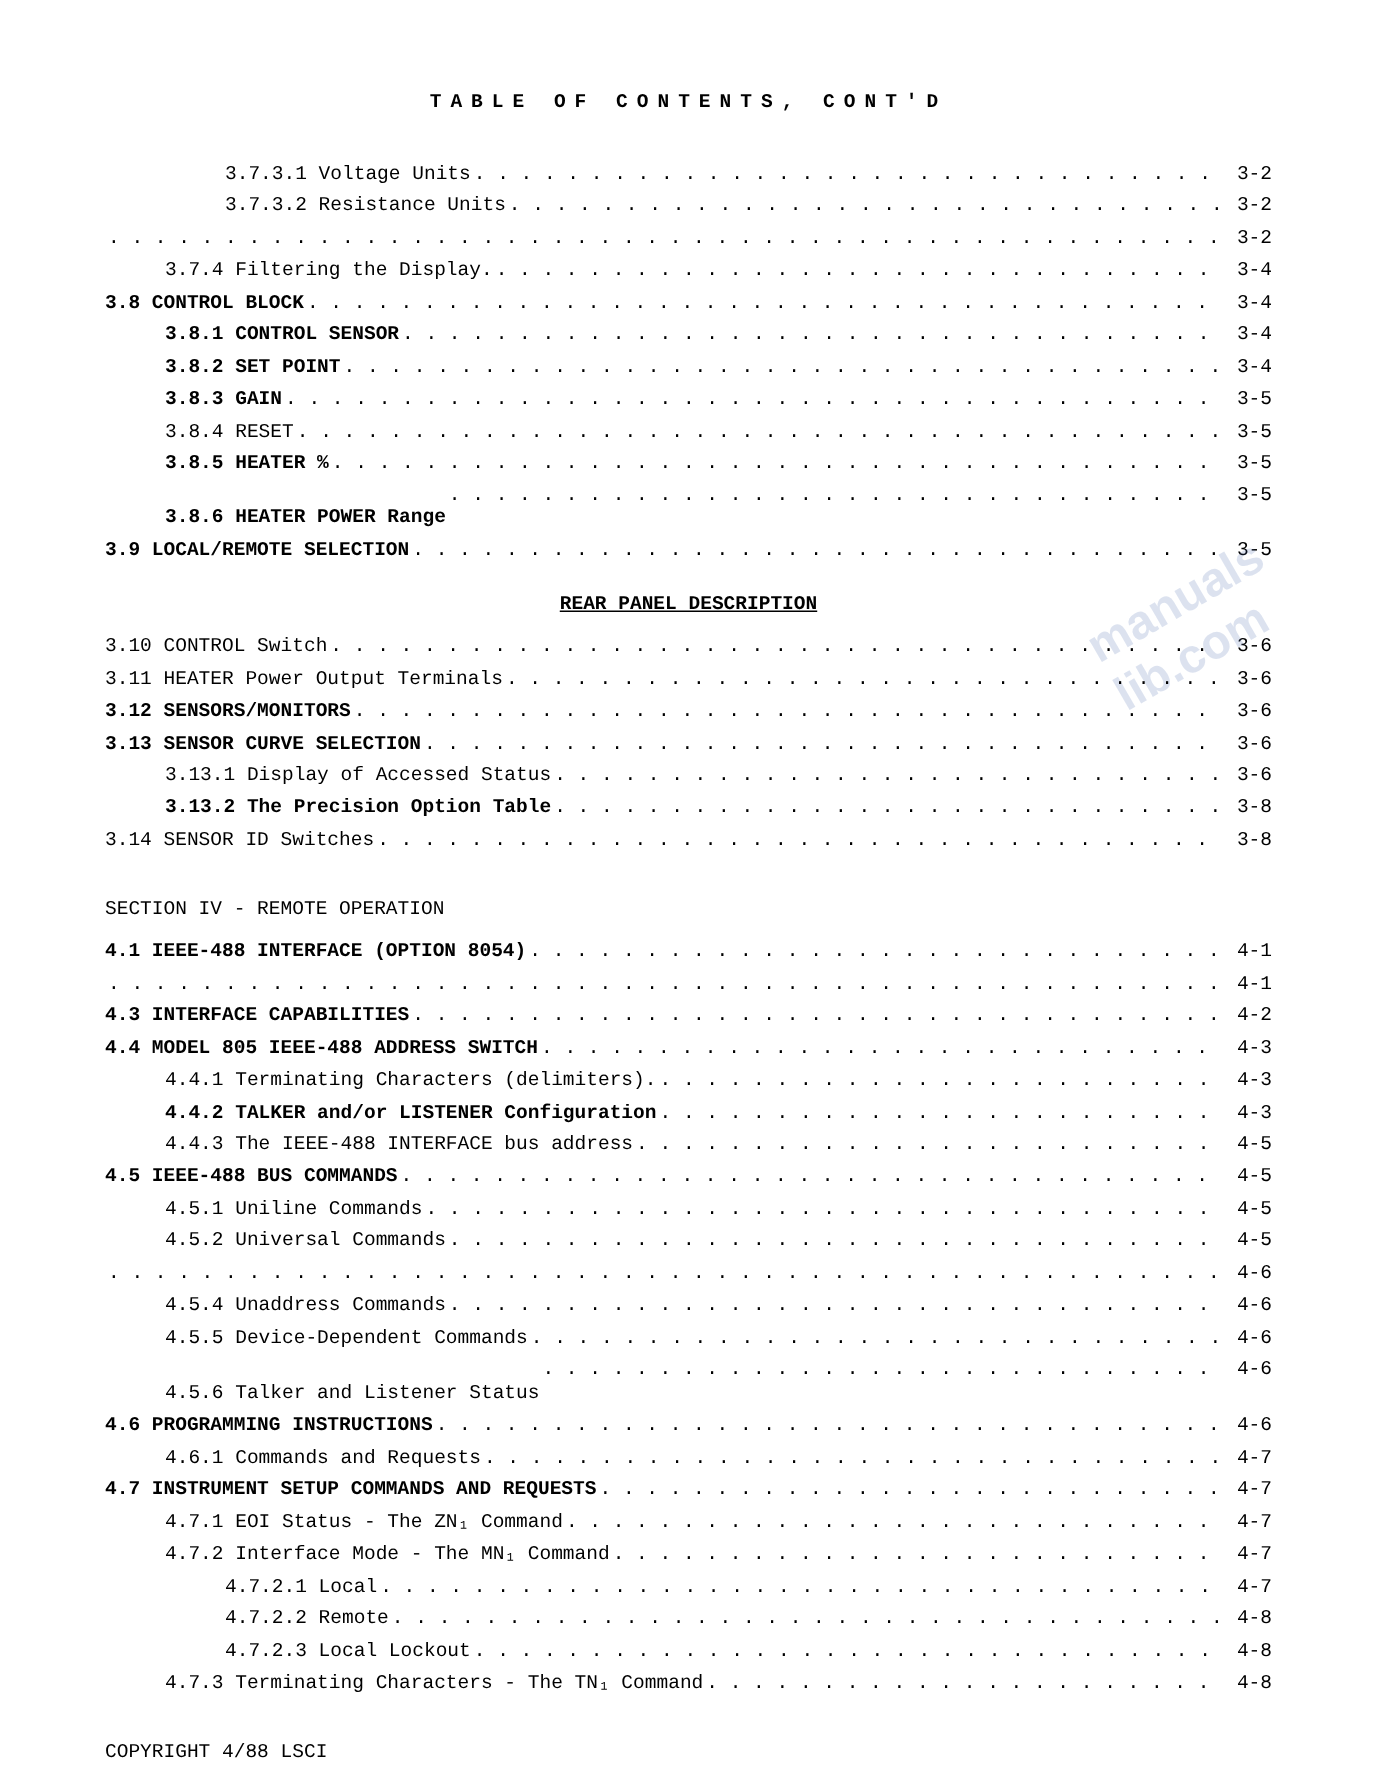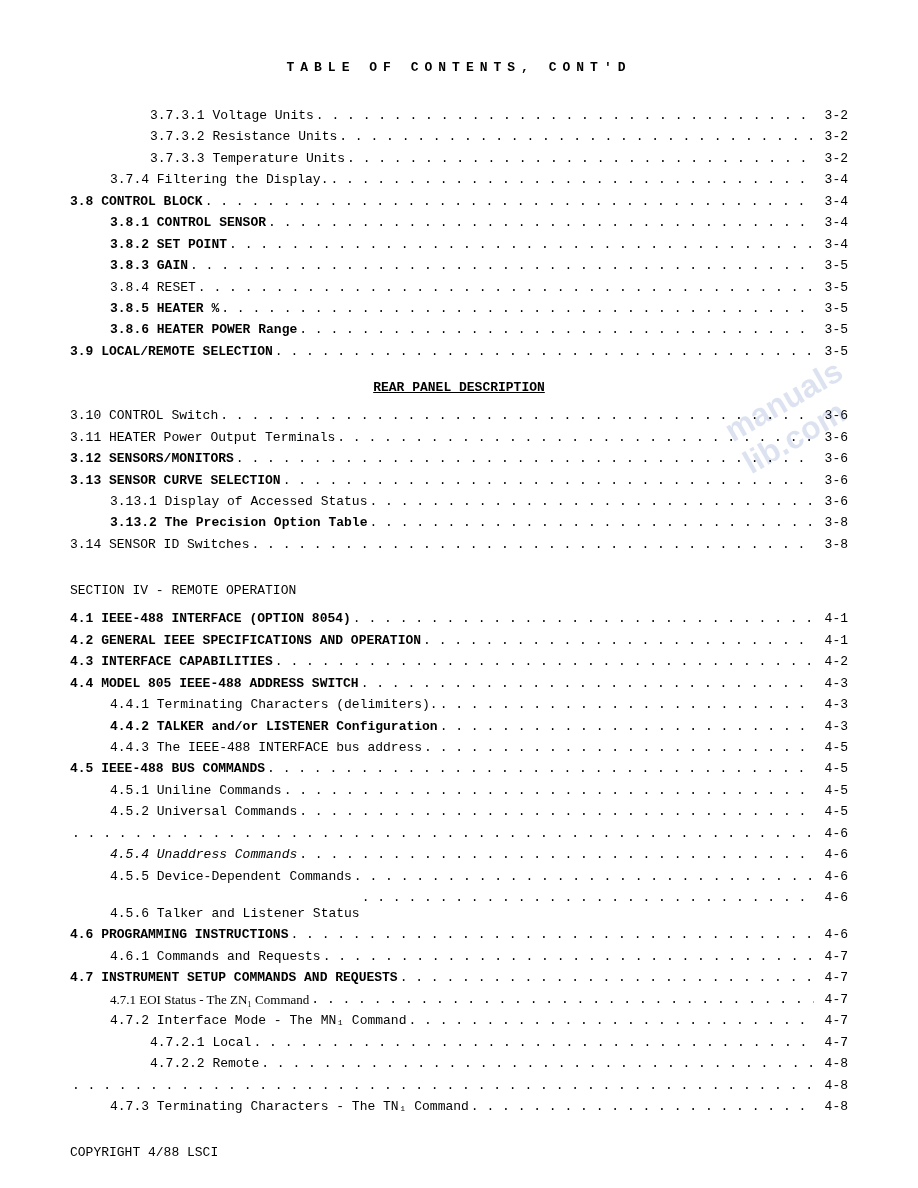--- a/index.html
+++ b/index.html
@@ -91,21 +91,20 @@
         <span class="toc-left" style="padding-left: 80px;">3.7.3.1    Voltage Units</span>
         <span class="toc-dots" style="overflow: hidden; flex: 1 1 0%; min-width: 10px;"> . . . . . . . . . . . . . . . . . . . . . . . . . . . . . . . . . . . . . . . . . . </span>
         <span class="toc-page">3-2</span>
       </div>
       <div class="toc-entry">
         <span class="toc-left" style="padding-left: 80px;">3.7.3.2    Resistance Units</span>
         <span class="toc-dots" style="overflow: hidden; flex: 1 1 0%; min-width: 10px;"> . . . . . . . . . . . . . . . . . . . . . . . . . . . . . . . . . . . . . . . . . . </span>
         <span class="toc-page">3-2</span>
       </div>
       <div class="toc-entry">
-        <span class="toc-left" style="padding-left: 80px;">3.7.3.3    Temperature Units</span>
         <span class="toc-dots" style="overflow: hidden; flex: 1 1 0%; min-width: 10px;"> . . . . . . . . . . . . . . . . . . . . . . . . . . . . . . . . . . . . . . . . . . </span>
         <span class="toc-page">3-2</span>
       </div>
       <div class="toc-entry">
         <span class="toc-left" style="padding-left: 40px;">3.7.4    Filtering the Display.</span>
         <span class="toc-dots" style="overflow: hidden; flex: 1 1 0%; min-width: 10px;"> . . . . . . . . . . . . . . . . . . . . . . . . . . . . . . . . . . . . . . . . . . </span>
         <span class="toc-page">3-4</span>
       </div>
       <div class="toc-entry">
         <span class="toc-left" style="padding-left: 0px; font-weight: bold;">3.8  CONTROL BLOCK</span>
@@ -131,21 +130,21 @@
         <span class="toc-left" style="padding-left: 40px; font-weight: normal;">3.8.4    RESET</span>
         <span class="toc-dots" style="overflow: hidden; flex: 1 1 0%; min-width: 10px;"> . . . . . . . . . . . . . . . . . . . . . . . . . . . . . . . . . . . . . . . . . . </span>
         <span class="toc-page">3-5</span>
       </div>
       <div class="toc-entry">
         <span class="toc-left" style="padding-left: 40px; font-weight: bold;">3.8.5    HEATER %</span>
         <span class="toc-dots" style="overflow: hidden; flex: 1 1 0%; min-width: 10px;"> . . . . . . . . . . . . . . . . . . . . . . . . . . . . . . . . . . . . . . . . . . </span>
         <span class="toc-page">3-5</span>
       </div>
       <div class="toc-entry">
-        <span class="toc-left" style="padding-left: 40px; font-weight: bold;">3.8.6    HEATER POWER Range</span>
+        <span class="toc-left" style="padding-left: 40px; font-weight: bold; margin-top: 15px;">3.8.6    HEATER POWER Range</span>
         <span class="toc-dots" style="overflow: hidden; flex: 1 1 0%; min-width: 10px;"> . . . . . . . . . . . . . . . . . . . . . . . . . . . . . . . . . . . . . . . . . . </span>
         <span class="toc-page">3-5</span>
       </div>
       <div class="toc-entry">
         <span class="toc-left" style="padding-left: 0px; font-weight: bold;">3.9  LOCAL/REMOTE SELECTION</span>
         <span class="toc-dots" style="overflow: hidden; flex: 1 1 0%; min-width: 10px;"> . . . . . . . . . . . . . . . . . . . . . . . . . . . . . . . . . . . . . . . . . . </span>
         <span class="toc-page">3-5</span>
       </div>
     </div>
     <div class="section-heading">REAR PANEL DESCRIPTION</div>
@@ -187,21 +186,20 @@
       </div>
     </div>
     <div class="section-iv-heading section-break">SECTION IV - REMOTE OPERATION</div>
     <div>
       <div class="toc-entry">
         <span class="toc-left" style="padding-left: 0px; font-weight: bold;">4.1  IEEE-488 INTERFACE (OPTION 8054)</span>
         <span class="toc-dots" style="overflow: hidden; flex: 1 1 0%; min-width: 10px;"> . . . . . . . . . . . . . . . . . . . . . . . . . . . . . . . . . . . . . . . . . . </span>
         <span class="toc-page">4-1</span>
       </div>
       <div class="toc-entry">
-        <span class="toc-left" style="padding-left: 0px; font-weight: bold;">4.2  GENERAL IEEE SPECIFICATIONS AND OPERATION</span>
         <span class="toc-dots" style="overflow: hidden; flex: 1 1 0%; min-width: 10px;"> . . . . . . . . . . . . . . . . . . . . . . . . . . . . . . . . . . . . . . . . . . </span>
         <span class="toc-page">4-1</span>
       </div>
       <div class="toc-entry">
         <span class="toc-left" style="padding-left: 0px; font-weight: bold;">4.3  INTERFACE CAPABILITIES</span>
         <span class="toc-dots" style="overflow: hidden; flex: 1 1 0%; min-width: 10px;"> . . . . . . . . . . . . . . . . . . . . . . . . . . . . . . . . . . . . . . . . . . </span>
         <span class="toc-page">4-2</span>
       </div>
       <div class="toc-entry">
         <span class="toc-left" style="padding-left: 0px; font-weight: bold;">4.4  MODEL 805 IEEE-488 ADDRESS SWITCH</span>
@@ -236,21 +234,21 @@
       <div class="toc-entry">
         <span class="toc-left" style="padding-left: 40px;">4.5.2    Universal Commands</span>
         <span class="toc-dots" style="overflow: hidden; flex: 1 1 0%; min-width: 10px;"> . . . . . . . . . . . . . . . . . . . . . . . . . . . . . . . . . . . . . . . . . . </span>
         <span class="toc-page">4-5</span>
       </div>
       <div class="toc-entry">
         <span class="toc-dots" style="overflow: hidden; flex: 1 1 0%; min-width: 10px;"> . . . . . . . . . . . . . . . . . . . . . . . . . . . . . . . . . . . . . . . . . . </span>
         <span class="toc-page">4-6</span>
       </div>
       <div class="toc-entry">
-        <span class="toc-left" style="padding-left: 40px; font-style: italic;">4.5.4    Unaddress  Commands</span>
+        <span class="toc-left" style="padding-left: 40px;">4.5.4    Unaddress  Commands</span>
         <span class="toc-dots" style="overflow: hidden; flex: 1 1 0%; min-width: 10px;"> . . . . . . . . . . . . . . . . . . . . . . . . . . . . . . . . . . . . . . . . . . </span>
         <span class="toc-page">4-6</span>
       </div>
       <div class="toc-entry">
         <span class="toc-left" style="padding-left: 40px;">4.5.5    Device-Dependent Commands</span>
         <span class="toc-dots" style="overflow: hidden; flex: 1 1 0%; min-width: 10px;"> . . . . . . . . . . . . . . . . . . . . . . . . . . . . . . . . . . . . . . . . . . </span>
         <span class="toc-page">4-6</span>
       </div>
       <div class="toc-entry">
         <span class="toc-left" style="padding-left: 40px; margin-top: 16px;">4.5.6    Talker and Listener Status</span>
@@ -266,40 +264,41 @@
         <span class="toc-left" style="padding-left: 40px;">4.6.1    Commands and Requests</span>
         <span class="toc-dots" style="overflow: hidden; flex: 1 1 0%; min-width: 10px;"> . . . . . . . . . . . . . . . . . . . . . . . . . . . . . . . . . . . . . . . . . . </span>
         <span class="toc-page">4-7</span>
       </div>
       <div class="toc-entry">
         <span class="toc-left" style="padding-left: 0px; font-weight: bold;">4.7  INSTRUMENT SETUP COMMANDS AND REQUESTS</span>
         <span class="toc-dots" style="overflow: hidden; flex: 1 1 0%; min-width: 10px;"> . . . . . . . . . . . . . . . . . . . . . . . . . . . . . . . . . . . . . . . . . . </span>
         <span class="toc-page">4-7</span>
       </div>
       <div class="toc-entry">
-        <span class="toc-left" style="padding-left: 40px; font-family: Liberation Serif, serif;">4.7.1    EOI Status - The ZN₁ Command</span>
+        <span class="toc-left" style="padding-left: 40px;">4.7.1    EOI Status - The ZN₁ Command</span>
         <span class="toc-dots" style="overflow: hidden; flex: 1 1 0%; min-width: 10px;"> . . . . . . . . . . . . . . . . . . . . . . . . . . . . . . . . . . . . . . . . . . </span>
         <span class="toc-page">4-7</span>
       </div>
       <div class="toc-entry">
         <span class="toc-left" style="padding-left: 40px;">4.7.2    Interface Mode - The MN₁ Command</span>
         <span class="toc-dots" style="overflow: hidden; flex: 1 1 0%; min-width: 10px;"> . . . . . . . . . . . . . . . . . . . . . . . . . . . . . . . . . . . . . . . . . . </span>
         <span class="toc-page">4-7</span>
       </div>
       <div class="toc-entry">
         <span class="toc-left" style="padding-left: 80px;">4.7.2.1    Local</span>
         <span class="toc-dots" style="overflow: hidden; flex: 1 1 0%; min-width: 10px;"> . . . . . . . . . . . . . . . . . . . . . . . . . . . . . . . . . . . . . . . . . . </span>
         <span class="toc-page">4-7</span>
       </div>
       <div class="toc-entry">
         <span class="toc-left" style="padding-left: 80px;">4.7.2.2    Remote</span>
         <span class="toc-dots" style="overflow: hidden; flex: 1 1 0%; min-width: 10px;"> . . . . . . . . . . . . . . . . . . . . . . . . . . . . . . . . . . . . . . . . . . </span>
         <span class="toc-page">4-8</span>
       </div>
       <div class="toc-entry">
+        <span class="toc-left" style="padding-left: 80px;">4.7.2.3    Local Lockout</span>
         <span class="toc-dots" style="overflow: hidden; flex: 1 1 0%; min-width: 10px;"> . . . . . . . . . . . . . . . . . . . . . . . . . . . . . . . . . . . . . . . . . . </span>
         <span class="toc-page">4-8</span>
       </div>
       <div class="toc-entry">
         <span class="toc-left" style="padding-left: 40px;">4.7.3    Terminating Characters - The TN₁ Command</span>
         <span class="toc-dots" style="overflow: hidden; flex: 1 1 0%; min-width: 10px;"> . . . . . . . . . . . . . . . . . . . . . . . . . . . . . . . . . . . . . . . . . . </span>
         <span class="toc-page">4-8</span>
       </div>
     </div>
   </div>

